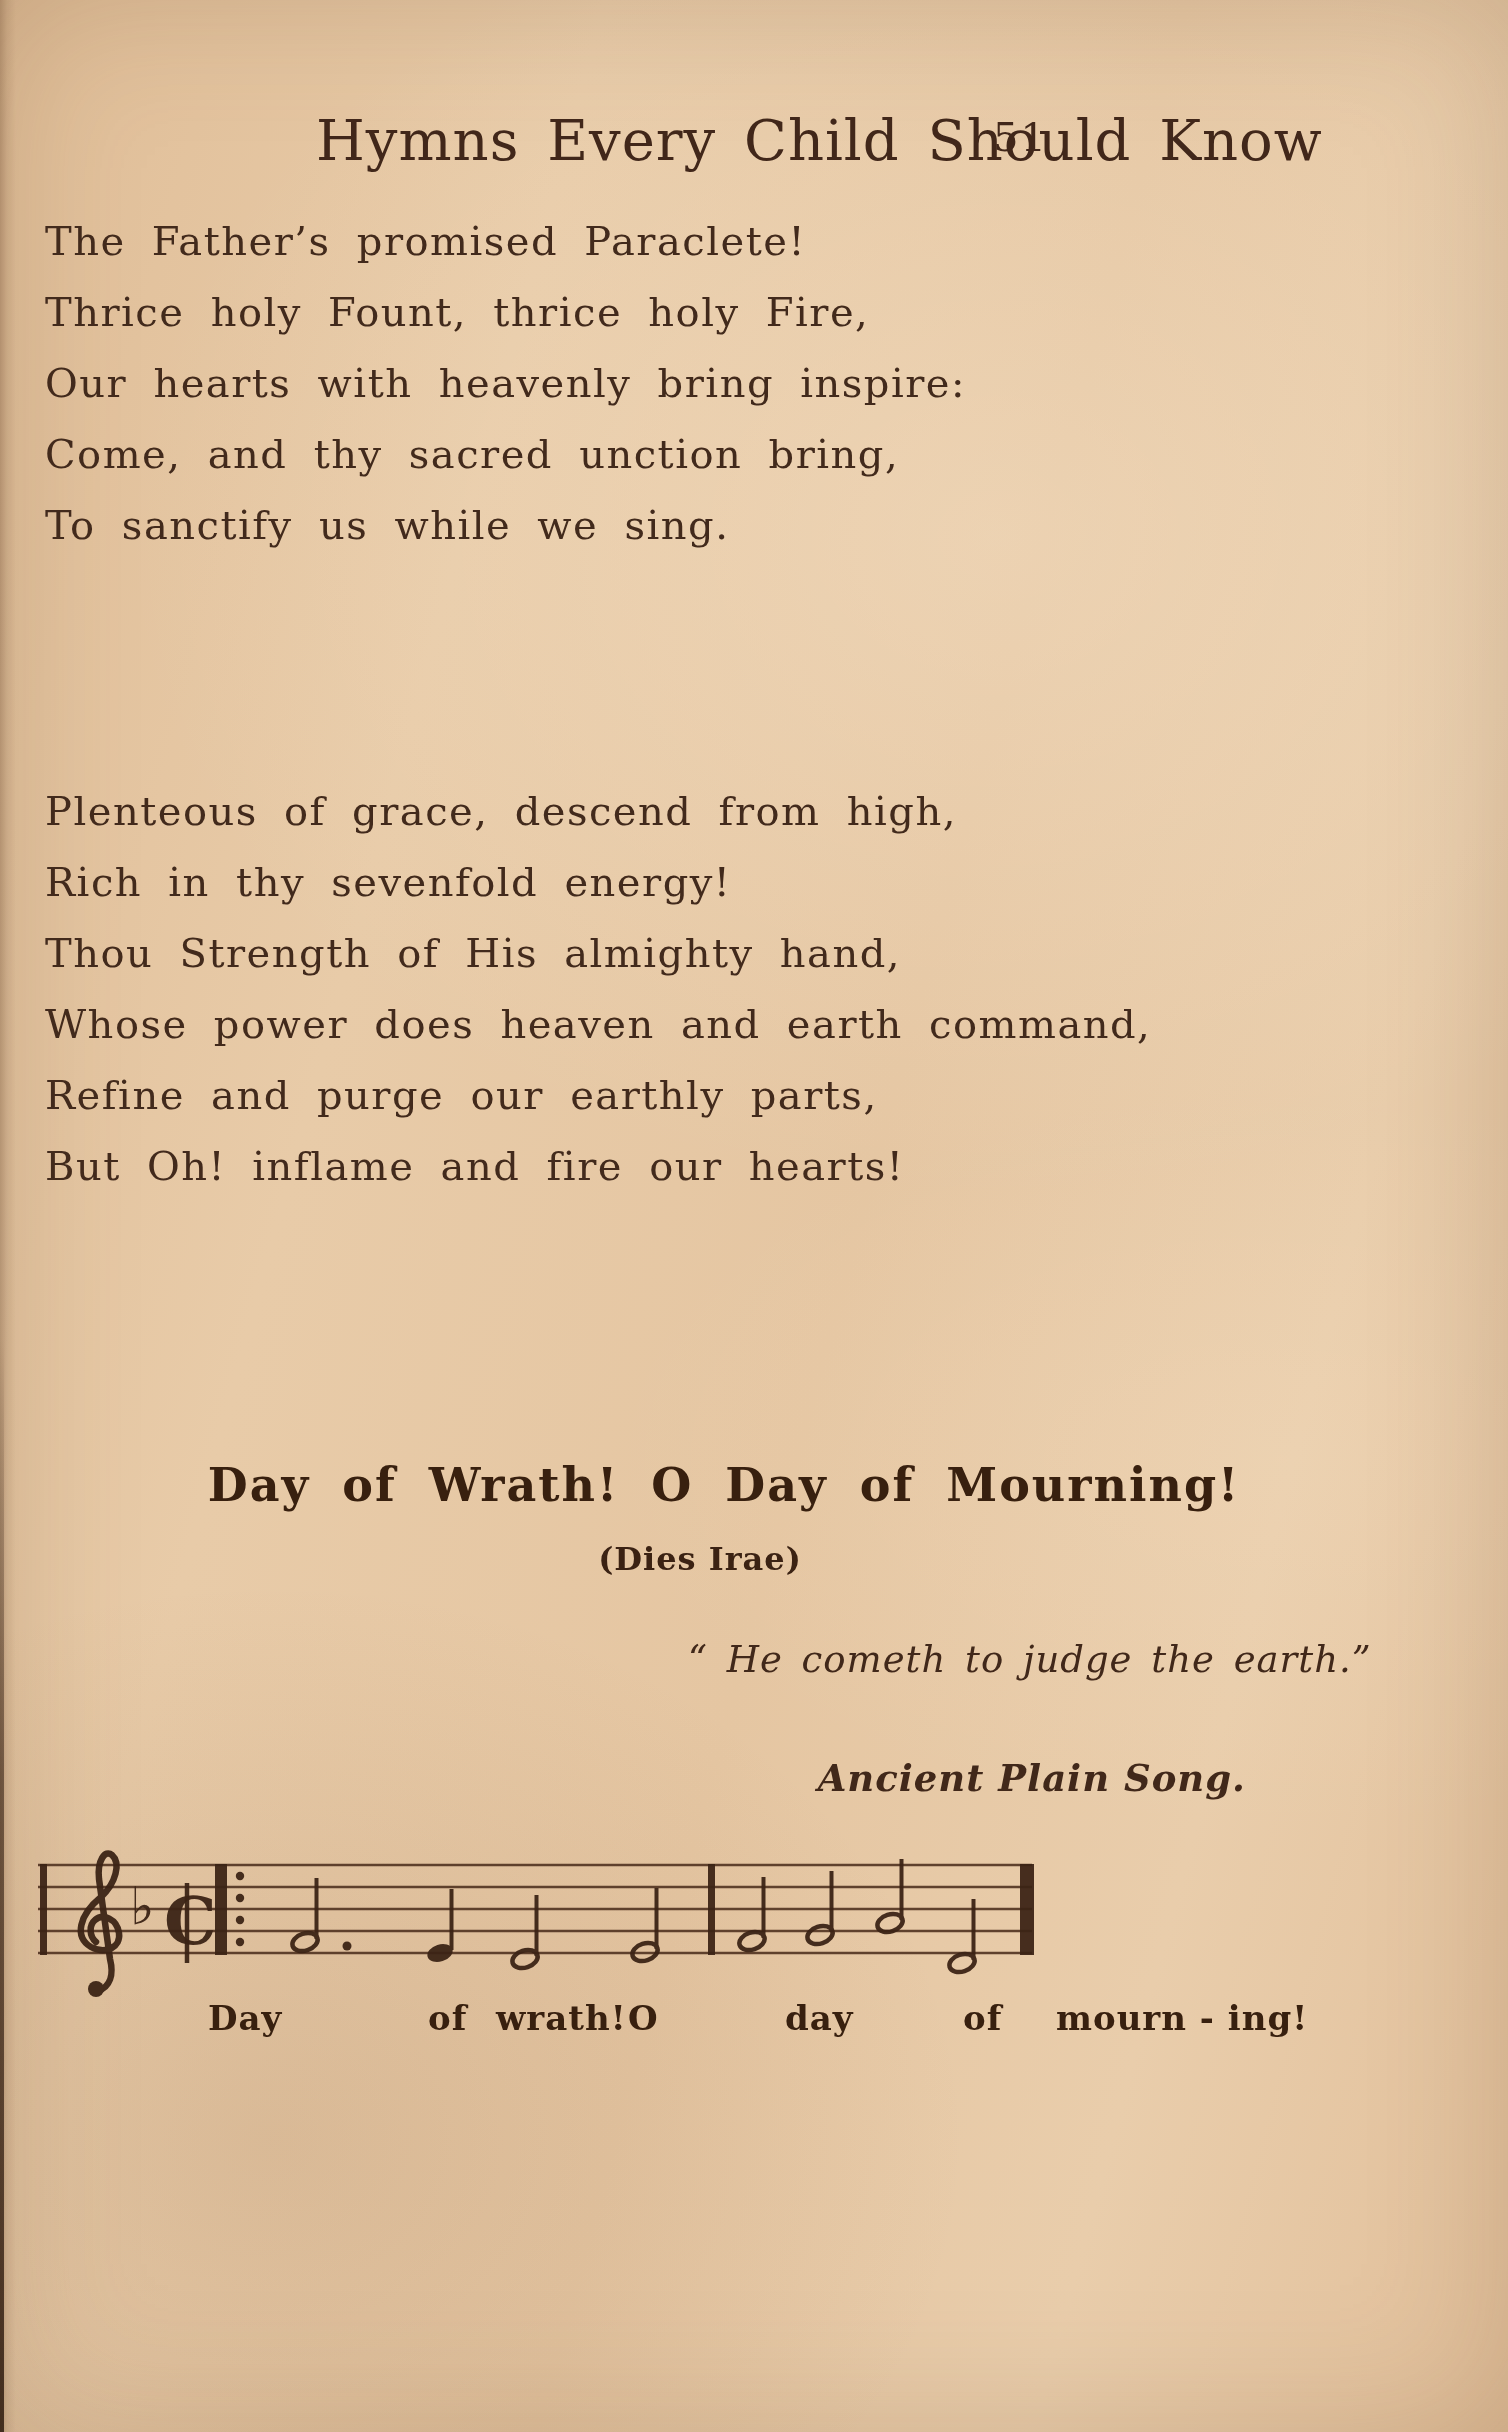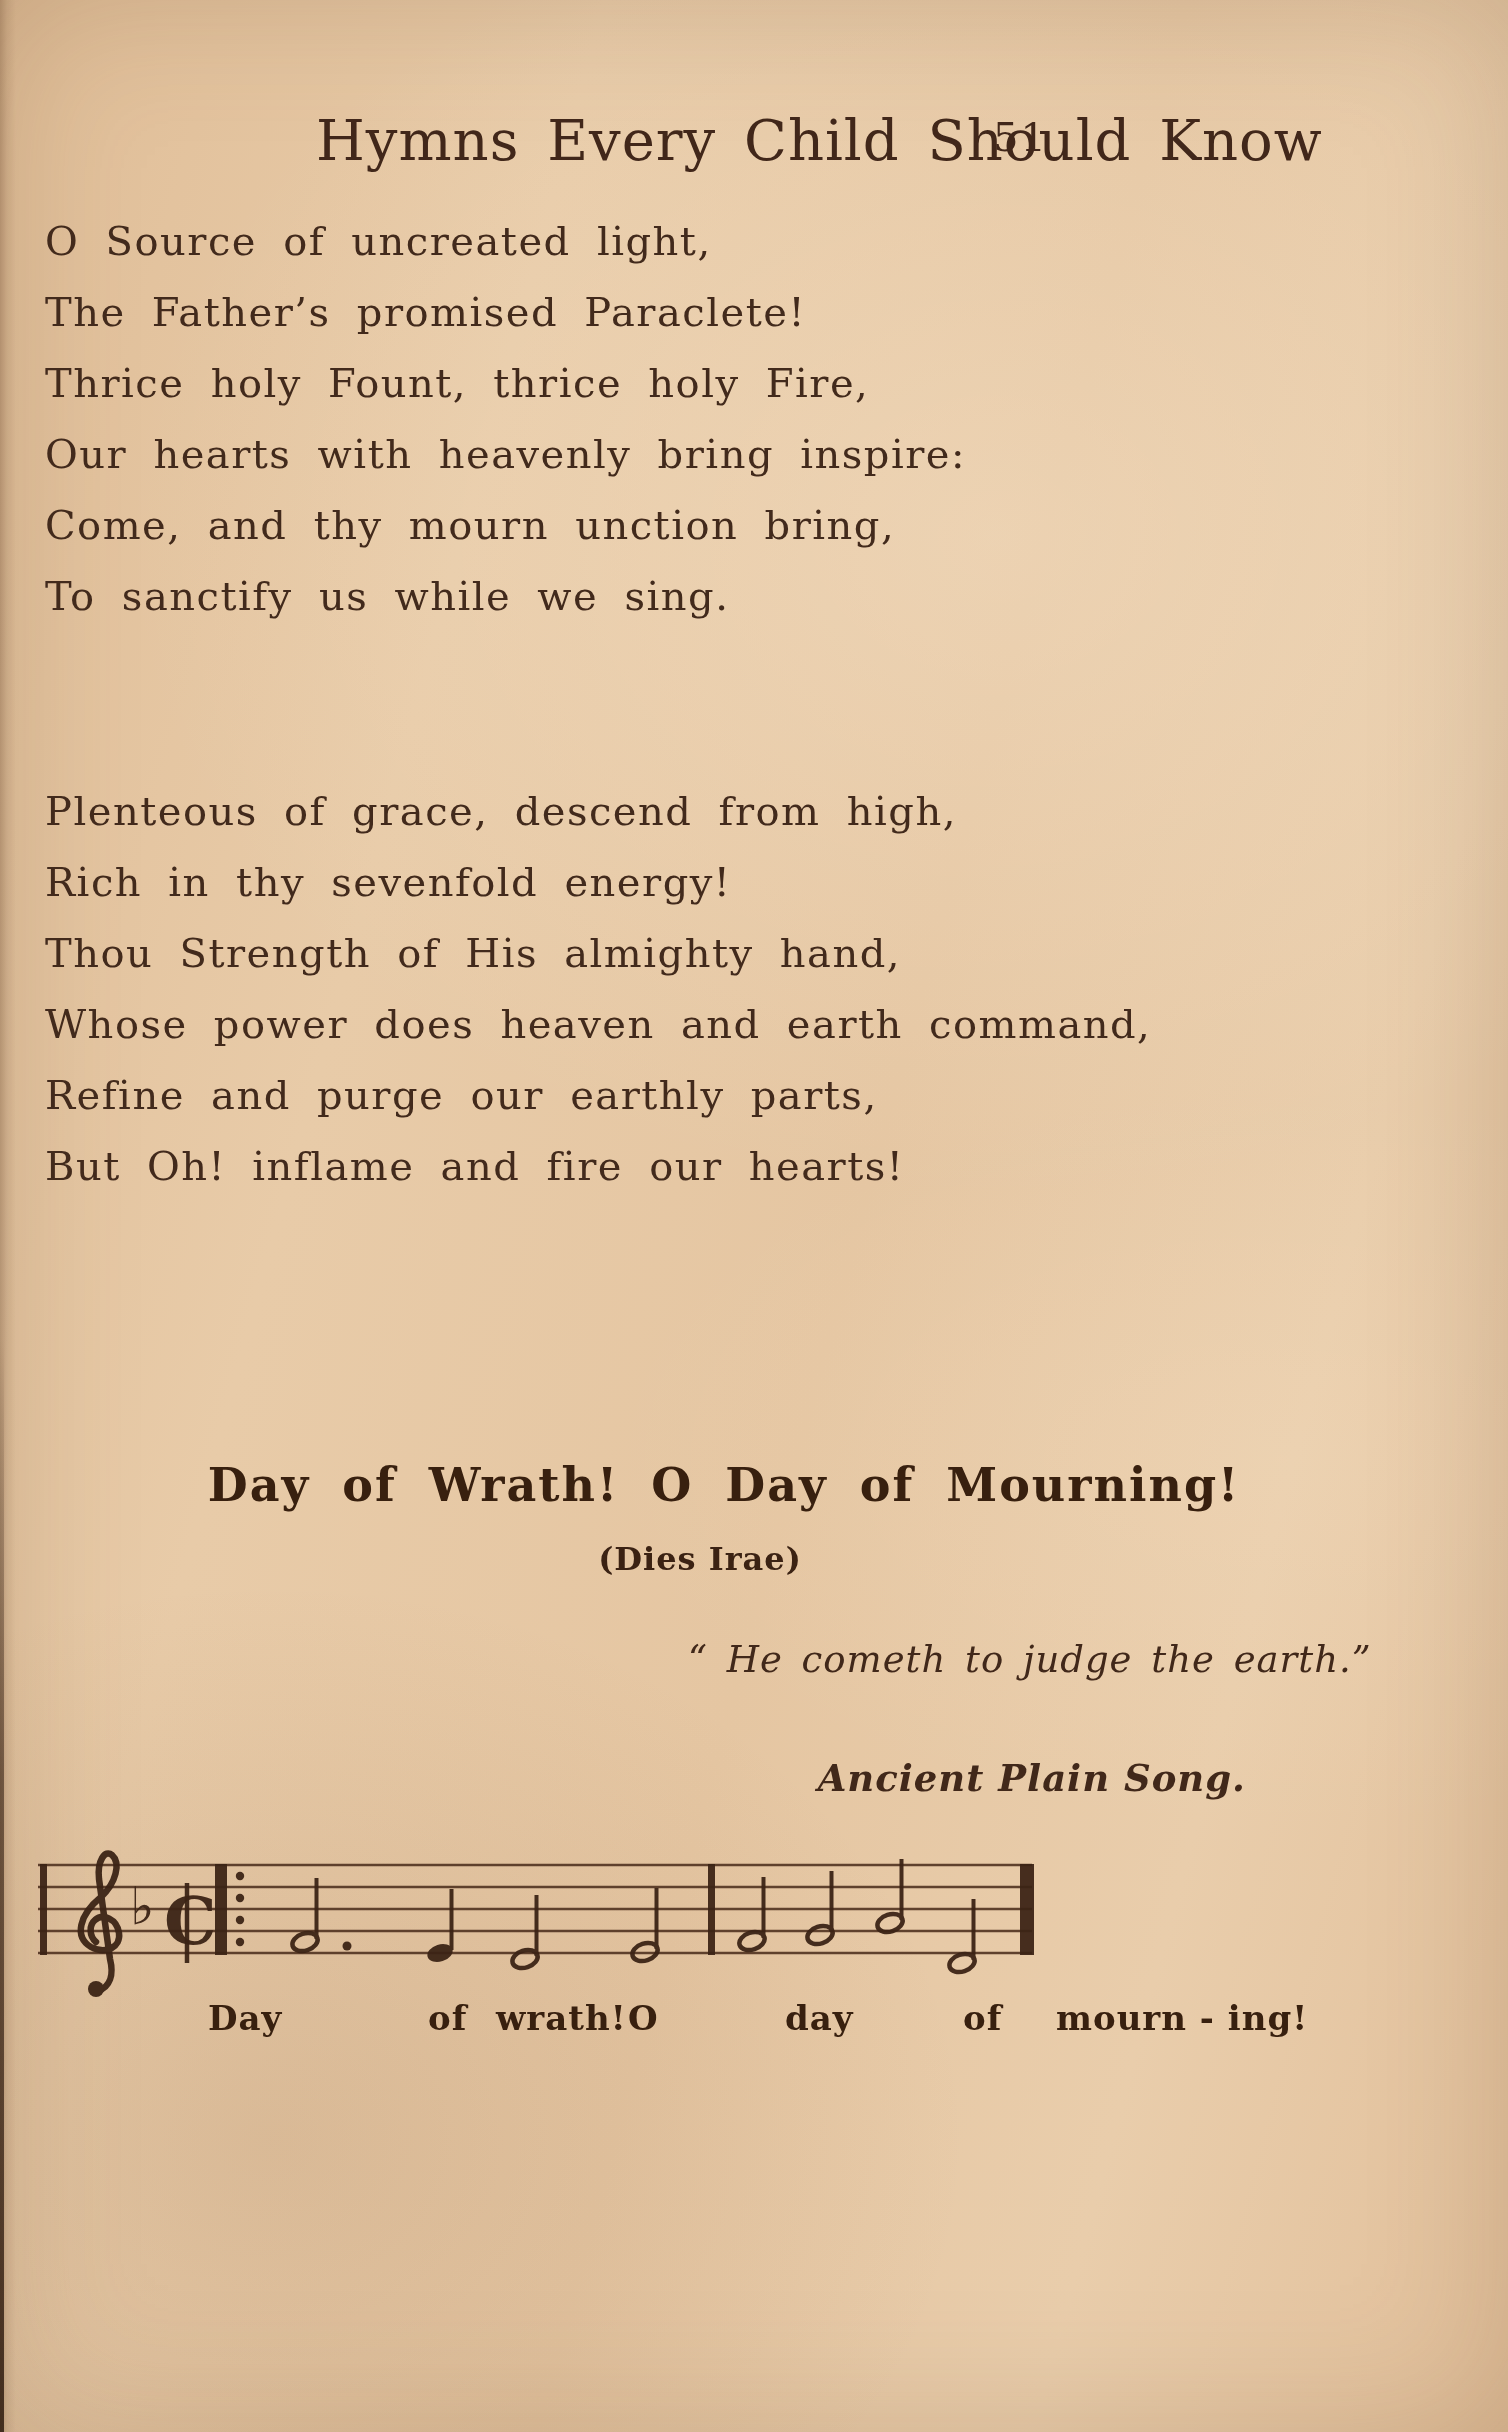--- a/index.html
+++ b/index.html
@@ -49,25 +49,24 @@
 
   <div class="left-edge"></div>
   <div class="left-line"></div>
 
   <header class="running-head">
     <span class="head-title">Hymns Every Child Should Know</span>
     <span class="page-num">51</span>
   </header>
 
   <div class="stanza stanza1">
-      <div class="verse-line">O Source of uncreated light,</div>
       <div class="verse-line">The Father’s promised Paraclete!</div>
       <div class="verse-line">Thrice holy Fount, thrice holy Fire,</div>
       <div class="verse-line">Our hearts with heavenly bring inspire:</div>
-      <div class="verse-line">Come, and thy mourn unction bring,</div>
+      <div class="verse-line">Come, and thy sacred unction bring,</div>
       <div class="verse-line">To sanctify us while we sing.</div>
     </div>
 
   <div class="stanza stanza2">
       <div class="verse-line">Plenteous of grace, descend from high,</div>
       <div class="verse-line">Rich in thy sevenfold energy!</div>
       <div class="verse-line">Thou Strength of His almighty hand,</div>
       <div class="verse-line">Whose power does heaven and earth command,</div>
       <div class="verse-line">Refine and purge our earthly parts,</div>
       <div class="verse-line">But Oh! inflame and fire our hearts!</div>

